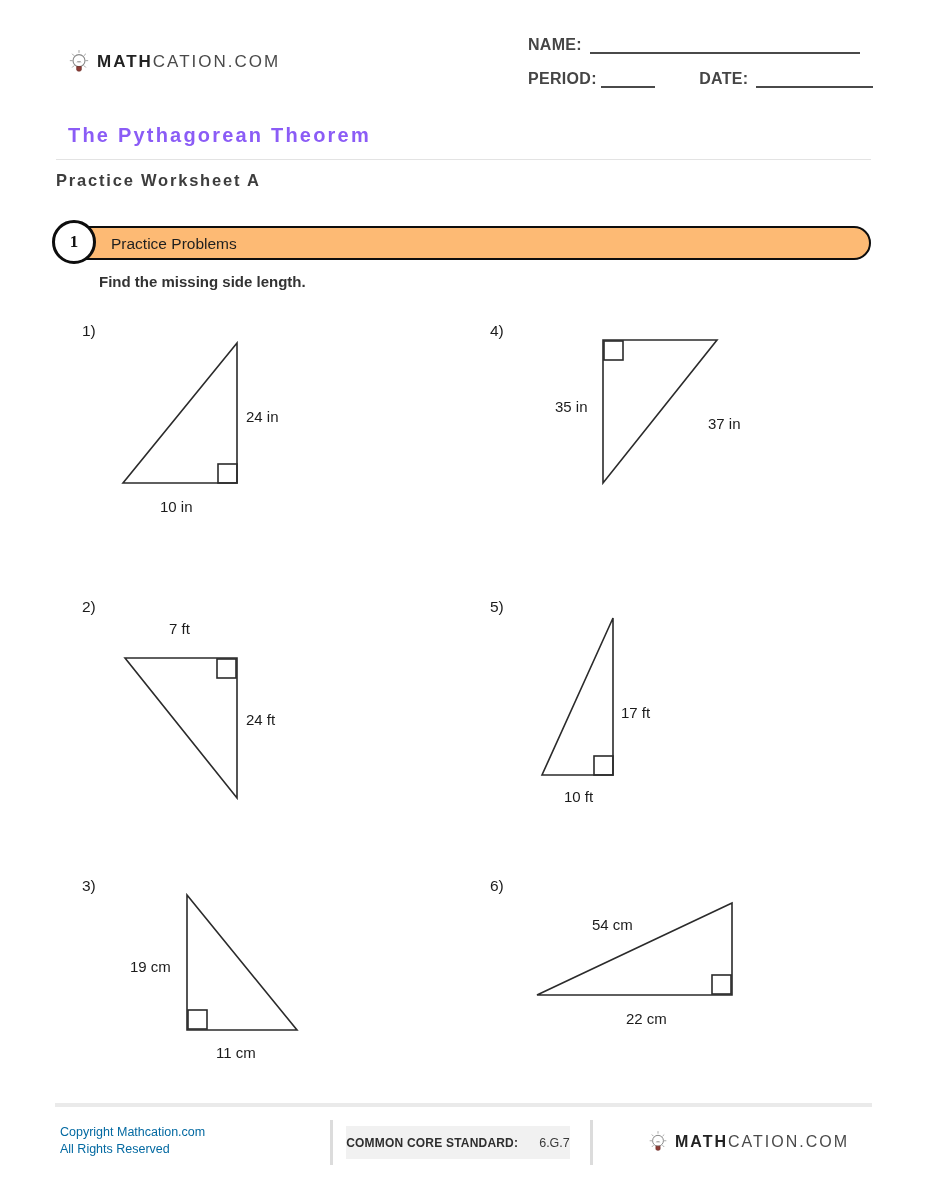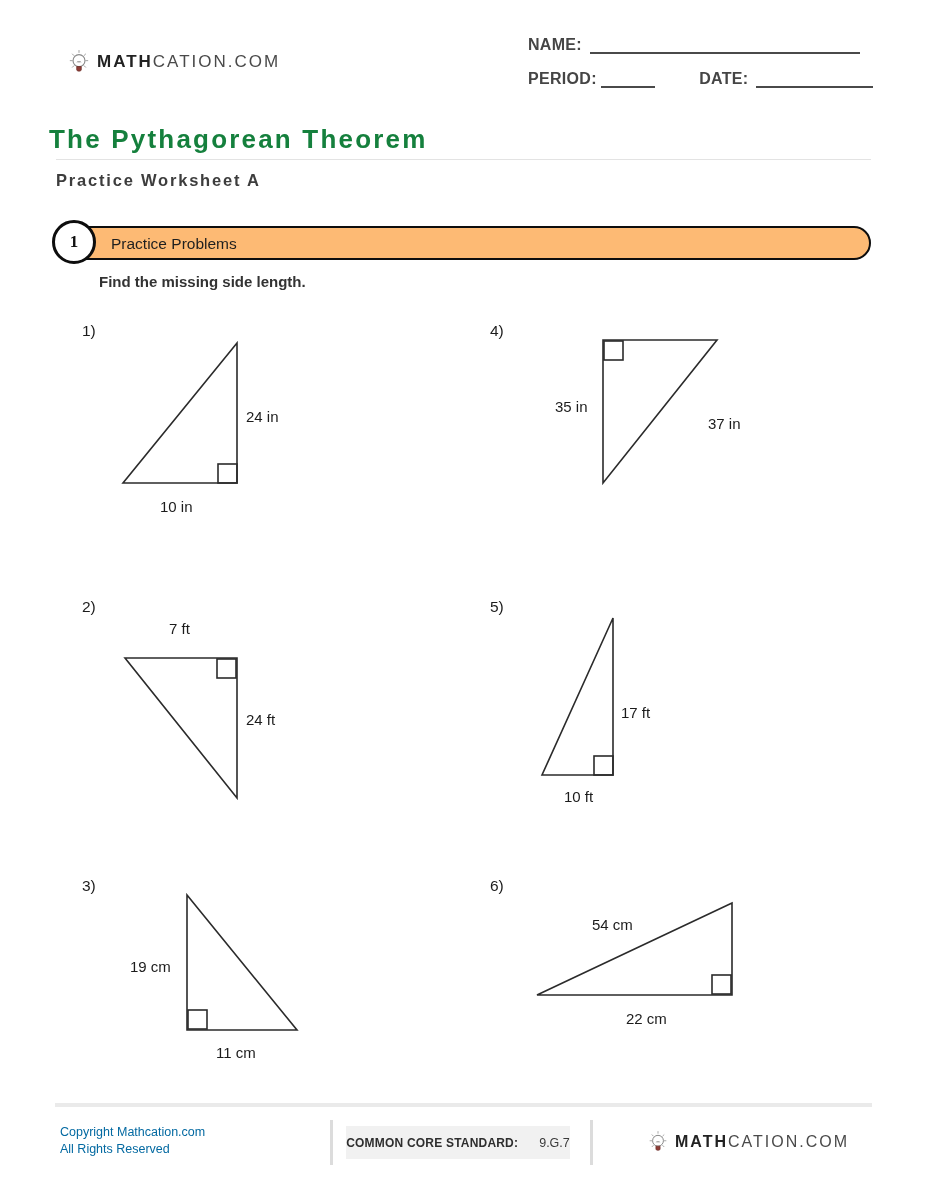--- a/index.html
+++ b/index.html
@@ -18,22 +18,22 @@
   .fields { position:absolute; left:528px; top:34px; width:345px; }
   .field-row { display:flex; align-items:flex-end; margin-bottom:14px; }
   .field-label { font-weight:bold; font-size:16px; color:#454545; letter-spacing:0.3px; white-space:nowrap; }
   .field-line { border-bottom:2px solid #4a4a4a; height:18px; display:inline-block; }
   .line-name { width:270px; margin-left:8px; }
   .line-period { width:56px; margin-left:4px; }
   .line-date { width:120px; margin-left:8px; }
   .date-label { margin-left:44px; }
 
   
-  .title { position:absolute; left:49px; top:124px; font-size:26px; font-weight:bold;
-           letter-spacing:2.2px; color:#15803d; }
+  .title { position:absolute; left:68px; top:124px; font-size:20px; font-weight:bold;
+           letter-spacing:2.2px; color:#8b5cf6; }
   .title-rule { position:absolute; left:56px; top:159px; width:815px; height:1px; background:#e3e3e3; }
   .subtitle { position:absolute; left:56px; top:171px; font-size:16.5px; font-weight:bold;
               letter-spacing:1.8px; color:#3d3d3d; }
 
   
   .pill { position:absolute; left:64px; top:226px; width:807px; height:34px;
           border:2px solid #0d0d0d; border-radius:18px; background:#fdba74; box-sizing:border-box; }
   .pill-label { position:absolute; left:45px; top:0; line-height:31px; font-size:15.5px; color:#1f1f1f; }
   .pill-circle { position:absolute; left:52px; top:220px; width:44px; height:44px;
                  border:3.5px solid #0d0d0d; border-radius:50%; background:#fff; box-sizing:border-box;
@@ -169,21 +169,21 @@
   </div>
 
   <div class="footer-bar"></div>
   <div class="copyright">
     <div>Copyright Mathcation.com</div>
     <div>All Rights Reserved</div>
   </div>
   <div class="v-div v-div-1"></div>
   <div class="standard-box">
     <span class="standard-label">COMMON CORE STANDARD:</span>
-    <span class="standard-value">9.G.7</span>
+    <span class="standard-value">6.G.7</span>
   </div>
   <div class="v-div v-div-2"></div>
   <div class="logo logo-footer">
     <svg width="20" height="26" viewBox="0 0 24 30">
       <g stroke="#9a9a9a" stroke-width="1">
         <line x1="12" y1="2" x2="12" y2="5"></line>
         <line x1="4.5" y1="6" x2="6.7" y2="8.2"></line>
         <line x1="19.5" y1="6" x2="17.3" y2="8.2"></line>
         <line x1="2" y1="13.5" x2="5" y2="13.5"></line>
         <line x1="22" y1="13.5" x2="19" y2="13.5"></line>

